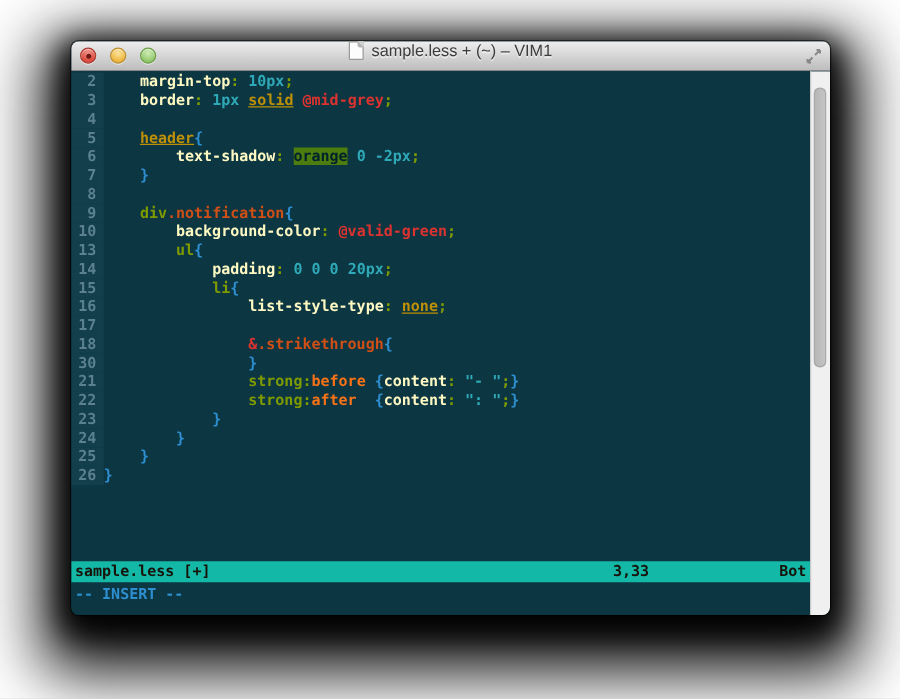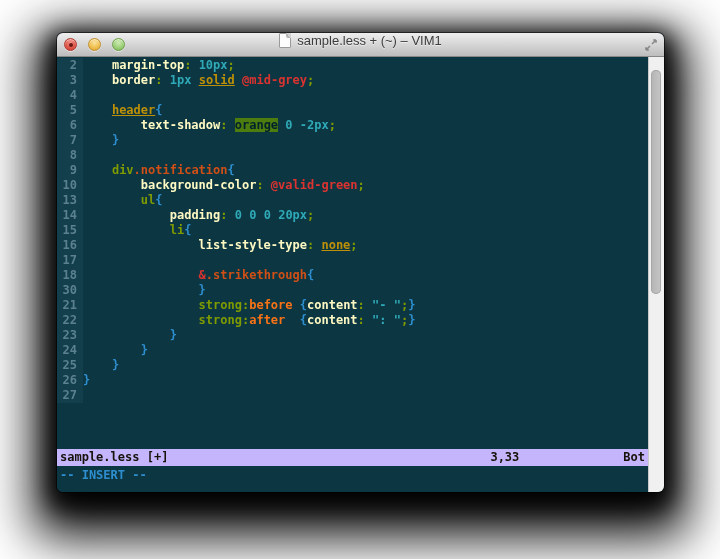--- a/index.html
+++ b/index.html
@@ -45,21 +45,21 @@
   .tk-num{color:#2fa9b7;}
   .tk-str{color:#2fa9b7;}
   .tk-cls{color:#cf4f16;}
   .tk-pseudo{color:#f97316;}
   .tk-var{color:#dc3330;text-align:center;}
   .tk-amp{color:#dc3330;}
   .tk-brace{color:#2e8fd0;}
   .tk-hl{background:#4d7c0f;color:#00222b;}
 
   
-  .statusline{height:17px;background:#c4b5fd;color:#17130a;font:bold 12px "DejaVu Sans Mono", monospace;
+  .statusline{height:17px;background:#14b8a6;color:#17130a;font:bold 12px "DejaVu Sans Mono", monospace;
     line-height:17px;display:flex;white-space:pre;padding:0 3px;margin-top:25px;}
   .statusline .sp{flex:1;}
   .statusline .gap{flex:0 0 104px;}
   .modeline{height:26px;background:#0c3642;color:#2e8fd0;font:bold 12px "DejaVu Sans Mono", monospace;
     line-height:16px;padding:1px 0 2px 3px;box-sizing:border-box;}
 
   
   .scrollbar{flex:0 0 15px;background:#f0f0f0;border-left:1px solid #c9c9c9;position:relative;}
   .thumb{position:absolute;left:2px;top:13px;width:10px;height:224px;border-radius:6px;
     background:linear-gradient(90deg,#b4b4b4,#c6c6c6);box-shadow:inset 0 0 0 1px #a8a8a8;}
@@ -106,21 +106,20 @@
             <div class="row"><span class="ln">16</span><span class="code"><span class="tk-ws">                </span><span class="tk-prop">list-style-type</span><span class="tk-punct">:</span><span class="tk-ws"> </span><span class="tk-kw">none</span><span class="tk-punct">;</span></span></div>
             <div class="row"><span class="ln">17</span><span class="code"></span></div>
             <div class="row"><span class="ln">18</span><span class="code"><span class="tk-ws">                </span><span class="tk-amp">&amp;</span><span class="tk-cls">.strikethrough</span><span class="tk-brace">{</span></span></div>
             <div class="row"><span class="ln">30</span><span class="code"><span class="tk-ws">                </span><span class="tk-brace">}</span></span></div>
             <div class="row"><span class="ln">21</span><span class="code"><span class="tk-ws">                </span><span class="tk-sel">strong</span><span class="tk-punct">:</span><span class="tk-pseudo">before</span><span class="tk-ws"> </span><span class="tk-brace">{</span><span class="tk-prop">content</span><span class="tk-punct">:</span><span class="tk-ws"> </span><span class="tk-str">"- "</span><span class="tk-punct">;</span><span class="tk-brace">}</span></span></div>
             <div class="row"><span class="ln">22</span><span class="code"><span class="tk-ws">                </span><span class="tk-sel">strong</span><span class="tk-punct">:</span><span class="tk-pseudo">after</span><span class="tk-ws">  </span><span class="tk-brace">{</span><span class="tk-prop">content</span><span class="tk-punct">:</span><span class="tk-ws"> </span><span class="tk-str">": "</span><span class="tk-punct">;</span><span class="tk-brace">}</span></span></div>
             <div class="row"><span class="ln">23</span><span class="code"><span class="tk-ws">            </span><span class="tk-brace">}</span></span></div>
             <div class="row"><span class="ln">24</span><span class="code"><span class="tk-ws">        </span><span class="tk-brace">}</span></span></div>
             <div class="row"><span class="ln">25</span><span class="code"><span class="tk-ws">    </span><span class="tk-brace">}</span></span></div>
             <div class="row"><span class="ln">26</span><span class="code"><span class="tk-brace">}</span></span></div>
-            <div class="row"><span class="ln">27</span><span class="code"></span></div>
           </div>
         <div class="statusline">
           <span>sample.less [+]</span>
           <span class="sp"></span>
           <span>3,33</span>
           <span class="gap"></span>
           <span>Bot</span>
         </div>
         <div class="modeline">-- INSERT --</div>
       </div>

